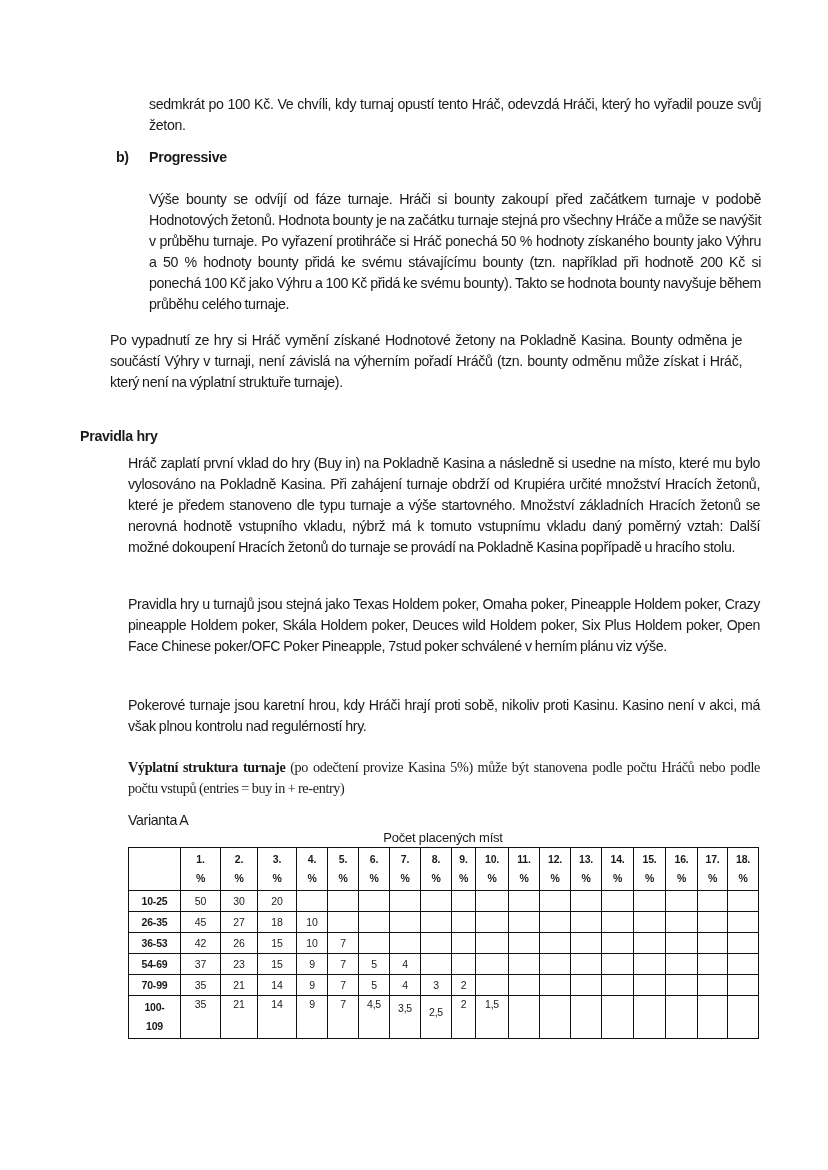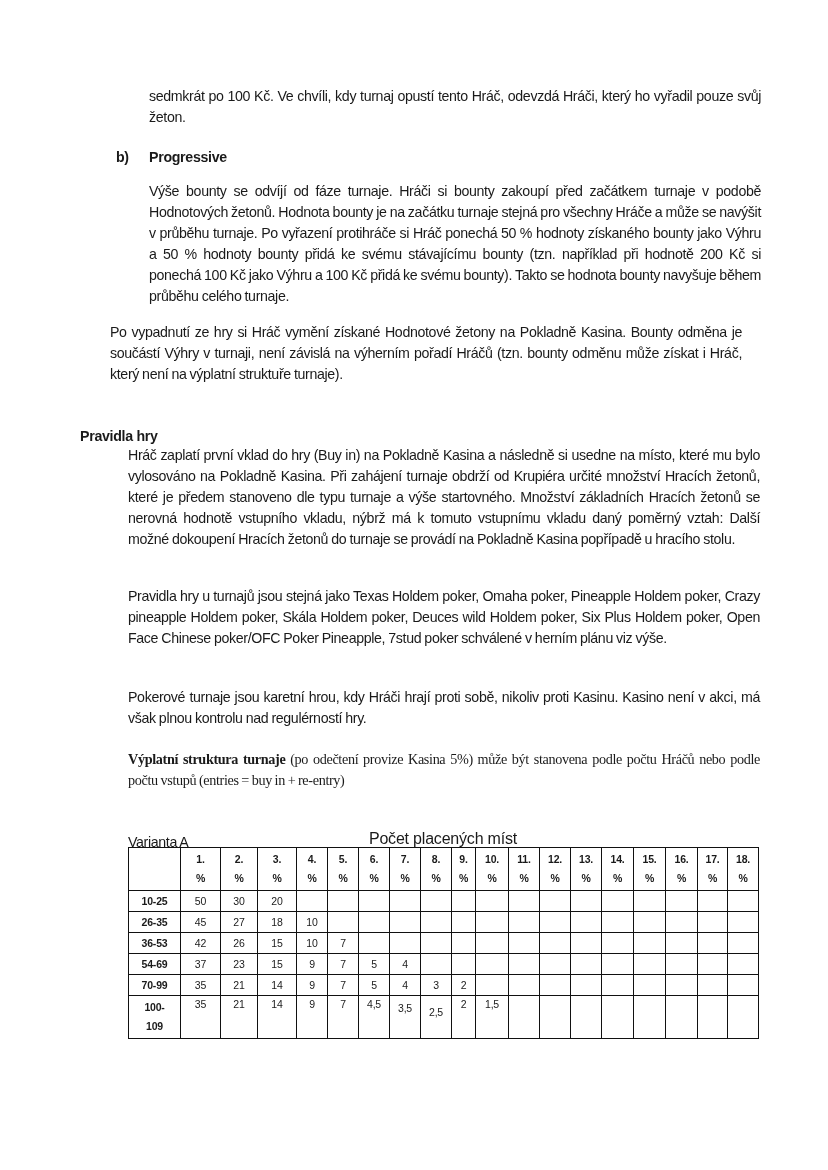--- a/index.html
+++ b/index.html
@@ -4,36 +4,36 @@
 <style>
   html, body { margin: 0; padding: 0; background: #ffffff; }
   body {
     width: 828px; height: 1170px; position: relative; overflow: hidden;
     font-family: "Liberation Sans", sans-serif; color: #1a1a1a;
   }
   .p {
     position: absolute; font-size: 14.2px; line-height: 21px;
     letter-spacing: -0.35px; word-spacing: -0.5px; margin: 0;
   }
-  .just { text-align: justify; text-align-last: left; }
+  .just { text-align: justify; text-align-last: left; margin-top: 8px; }
   .bold { font-weight: bold; }
   .heading { position: absolute; font-size: 14.2px; font-weight: bold; letter-spacing: -0.3px; }
   table.payout {
     position: absolute; left: 128px; top: 847px; border-collapse: collapse;
     font-size: 10.5px; letter-spacing: -0.2px;
   }
   table.payout td {
     border: 1px solid #111; text-align: center; padding: 0; height: 20px;
     vertical-align: middle;
   }
   table.payout tr.hdr td { height: 42px; font-weight: bold; line-height: 19px; }
   table.payout td.rowlab { font-weight: bold; }
   .caption {
     position: absolute; left: 128px; top: 830px; width: 630px; text-align: center;
-    font-size: 16px; letter-spacing: -0.2px;
+    font-size: 13px; letter-spacing: -0.2px;
   }
 </style>
 </head>
 <body>
 
 <p class="p just" style="left:149px; top:86px; width:612px;">sedmkrát po 100 Kč. Ve chvíli, kdy turnaj opustí tento Hráč, odevzdá Hráči, který ho vyřadil pouze svůj žeton.</p>
 
 <div class="heading" style="left:116px; top:149px;">b)</div>
 <div class="heading" style="left:149px; top:149px;">Progressive</div>
 
@@ -44,21 +44,21 @@
 <div class="heading" style="left:80px; top:428px;">Pravidla hry</div>
 
 <p class="p just" style="left:128px; top:445px; width:632px;">Hráč zaplatí první vklad do hry (Buy in) na Pokladně Kasina a následně si usedne na místo, které mu bylo vylosováno na Pokladně Kasina. Při zahájení turnaje obdrží od Krupiéra určité množství Hracích žetonů, které je předem stanoveno dle typu turnaje a výše startovného. Množství základních Hracích žetonů se nerovná hodnotě vstupního vkladu, nýbrž má k tomuto vstupnímu vkladu daný poměrný vztah: Další možné dokoupení Hracích žetonů do turnaje se provádí na Pokladně Kasina popřípadě u hracího stolu.</p>
 
 <p class="p just" style="left:128px; top:586px; width:632px;">Pravidla hry u turnajů jsou stejná jako Texas Holdem poker, Omaha poker, Pineapple Holdem poker, Crazy pineapple Holdem poker, Skála Holdem poker, Deuces wild Holdem poker, Six Plus Holdem poker, Open Face Chinese poker/OFC Poker Pineapple, 7stud poker schválené v herním plánu viz výše.</p>
 
 <p class="p just" style="left:128px; top:687px; width:632px;">Pokerové turnaje jsou karetní hrou, kdy Hráči hrají proti sobě, nikoliv proti Kasinu. Kasino není v akci, má však plnou kontrolu nad regulérností hry.</p>
 
 <p class="p just" style="left:128px; top:749px; width:632px;font-family:Liberation Serif, serif;"><span class="bold">Výplatní struktura turnaje</span><span> (po odečtení provize Kasina 5%) může být stanovena podle počtu Hráčů nebo podle počtu vstupů (entries = buy in + re-entry)</span></p>
 
-<p class="p" style="left:128px; top:832px;">Varianta A</p>
+<p class="p" style="left:128px; top:810px;">Varianta A</p>
 
 <div class="caption">Počet placených míst</div>
 
 <table class="payout">
   <colgroup>
     <col style="width:52px">
       <col style="width:40px">
       <col style="width:37px">
       <col style="width:39px">
     <col style="width:31px">

